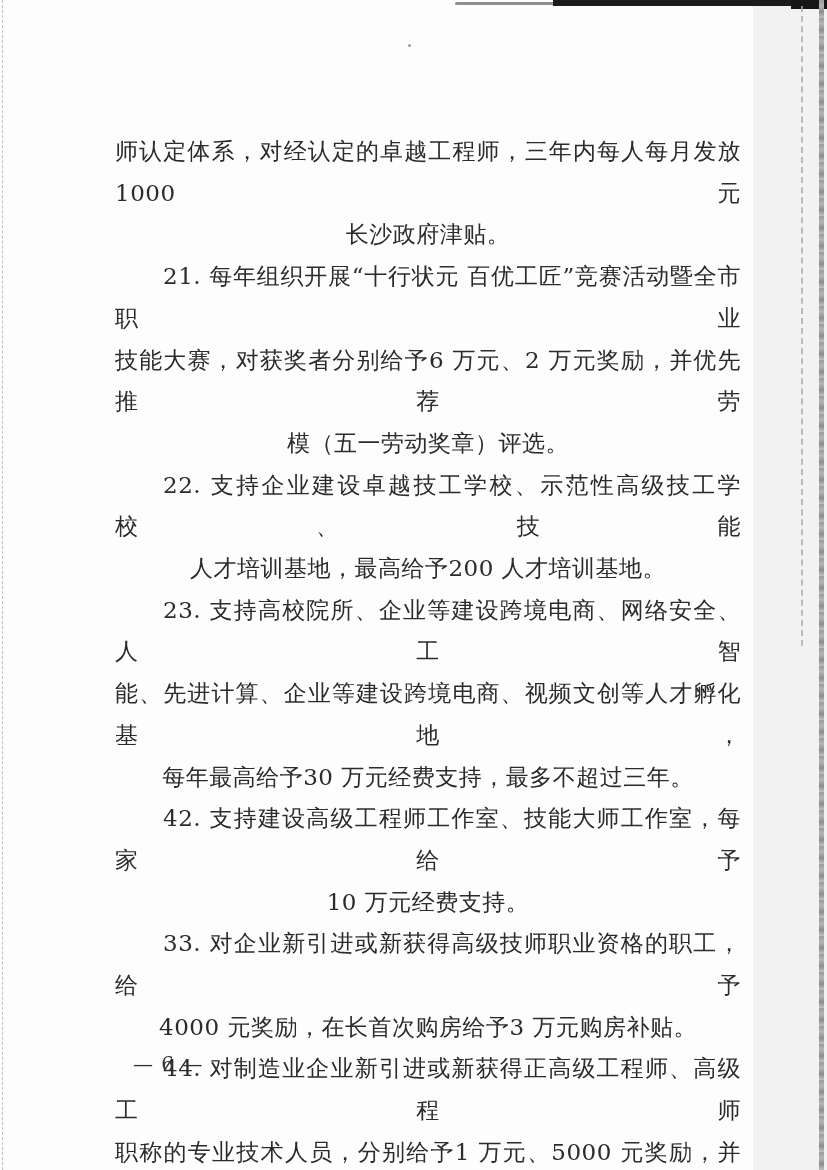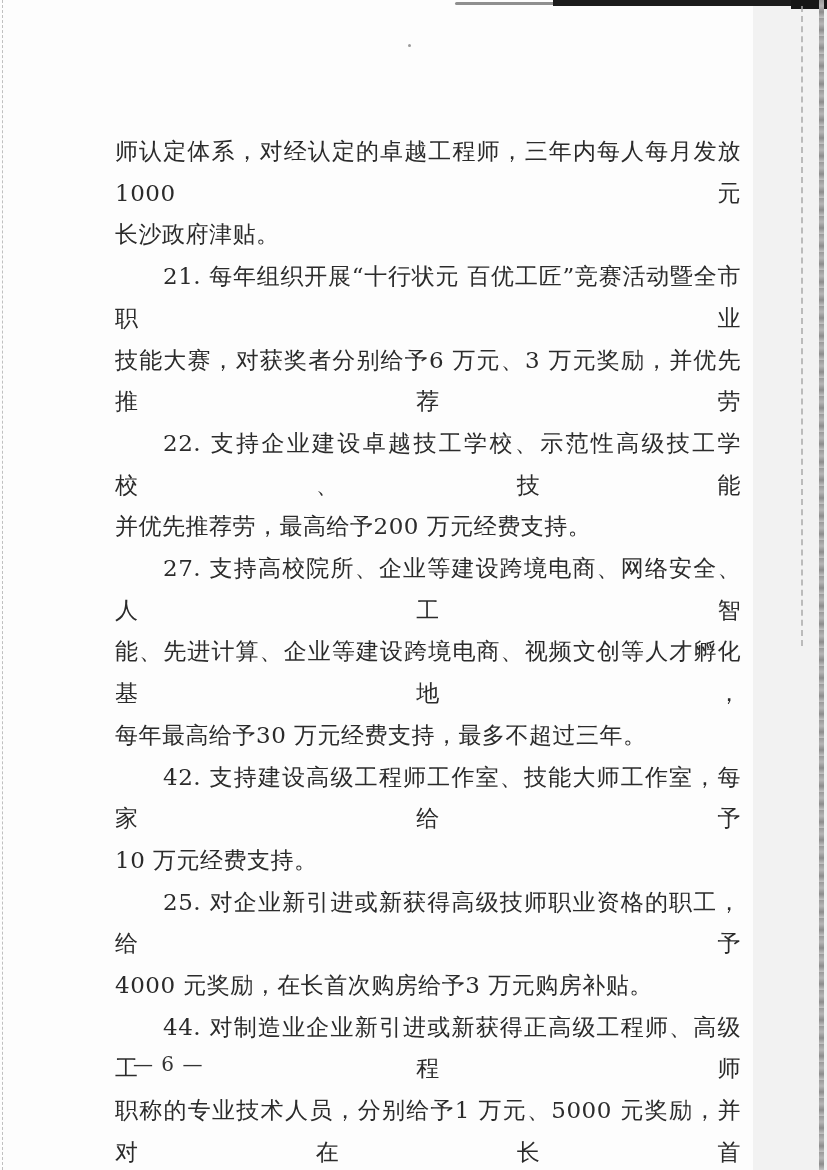--- a/index.html
+++ b/index.html
@@ -17,21 +17,21 @@
   
   .doc-body {
     position: absolute;
     left: 115px; top: 131px;
     width: 626px;
     font-size: 23px;
     line-height: 41.7px;
     color: #2b2b2b;
     letter-spacing: 0.5px;
   }
-  .line { width: 100%; white-space: nowrap; }
+  .line { width: 100%; white-space: nowrap; text-align: center; }
   .line.flush {
     white-space: normal;
     text-align: justify;
     text-align-last: justify;
     text-justify: inter-character;
   }
   .line.indent { text-indent: 48px; }
   
   .page-num {
     position: absolute;
@@ -93,29 +93,30 @@
   <div class="top-scan-corner"></div>
   <div class="left-edge-dashed"></div>
   <div class="right-dotted-line"></div>
   <div class="right-shadow-band"></div>
   <div class="ink-speck"></div>
 
   <div class="doc-body">
       <div class="line flush">师认定体系，对经认定的卓越工程师，三年内每人每月发放1000 元</div>
       <div class="line">长沙政府津贴。</div>
       <div class="line indent flush">21. 每年组织开展“十行状元 百优工匠”竞赛活动暨全市职业</div>
-      <div class="line flush">技能大赛，对获奖者分别给予6 万元、3 万元奖励，并优先推荐劳</div>
+      <div class="line flush">技能大赛，对获奖者分别给予6 万元、2 万元奖励，并优先推荐劳</div>
+      <div class="line">模（五一劳动奖章）评选。</div>
       <div class="line indent flush">22. 支持企业建设卓越技工学校、示范性高级技工学校、技能</div>
-      <div class="line">并优先推荐劳，最高给予200 万元经费支持。</div>
-      <div class="line indent flush">27. 支持高校院所、企业等建设跨境电商、网络安全、人工智</div>
+      <div class="line">人才培训基地，最高给予200 人才培训基地。</div>
+      <div class="line indent flush">23. 支持高校院所、企业等建设跨境电商、网络安全、人工智</div>
       <div class="line flush">能、先进计算、企业等建设跨境电商、视频文创等人才孵化基地，</div>
       <div class="line">每年最高给予30 万元经费支持，最多不超过三年。</div>
       <div class="line indent flush">42. 支持建设高级工程师工作室、技能大师工作室，每家给予</div>
       <div class="line">10 万元经费支持。</div>
-      <div class="line indent flush">25. 对企业新引进或新获得高级技师职业资格的职工，给予</div>
+      <div class="line indent flush">33. 对企业新引进或新获得高级技师职业资格的职工，给予</div>
       <div class="line">4000 元奖励，在长首次购房给予3 万元购房补贴。</div>
       <div class="line indent flush">44. 对制造业企业新引进或新获得正高级工程师、高级工程师</div>
       <div class="line flush">职称的专业技术人员，分别给予1 万元、5000 元奖励，并对在长首</div>
     </div>
 
   <div class="page-num">— 6 —</div>
 
 </div>
 
 </body></html>

